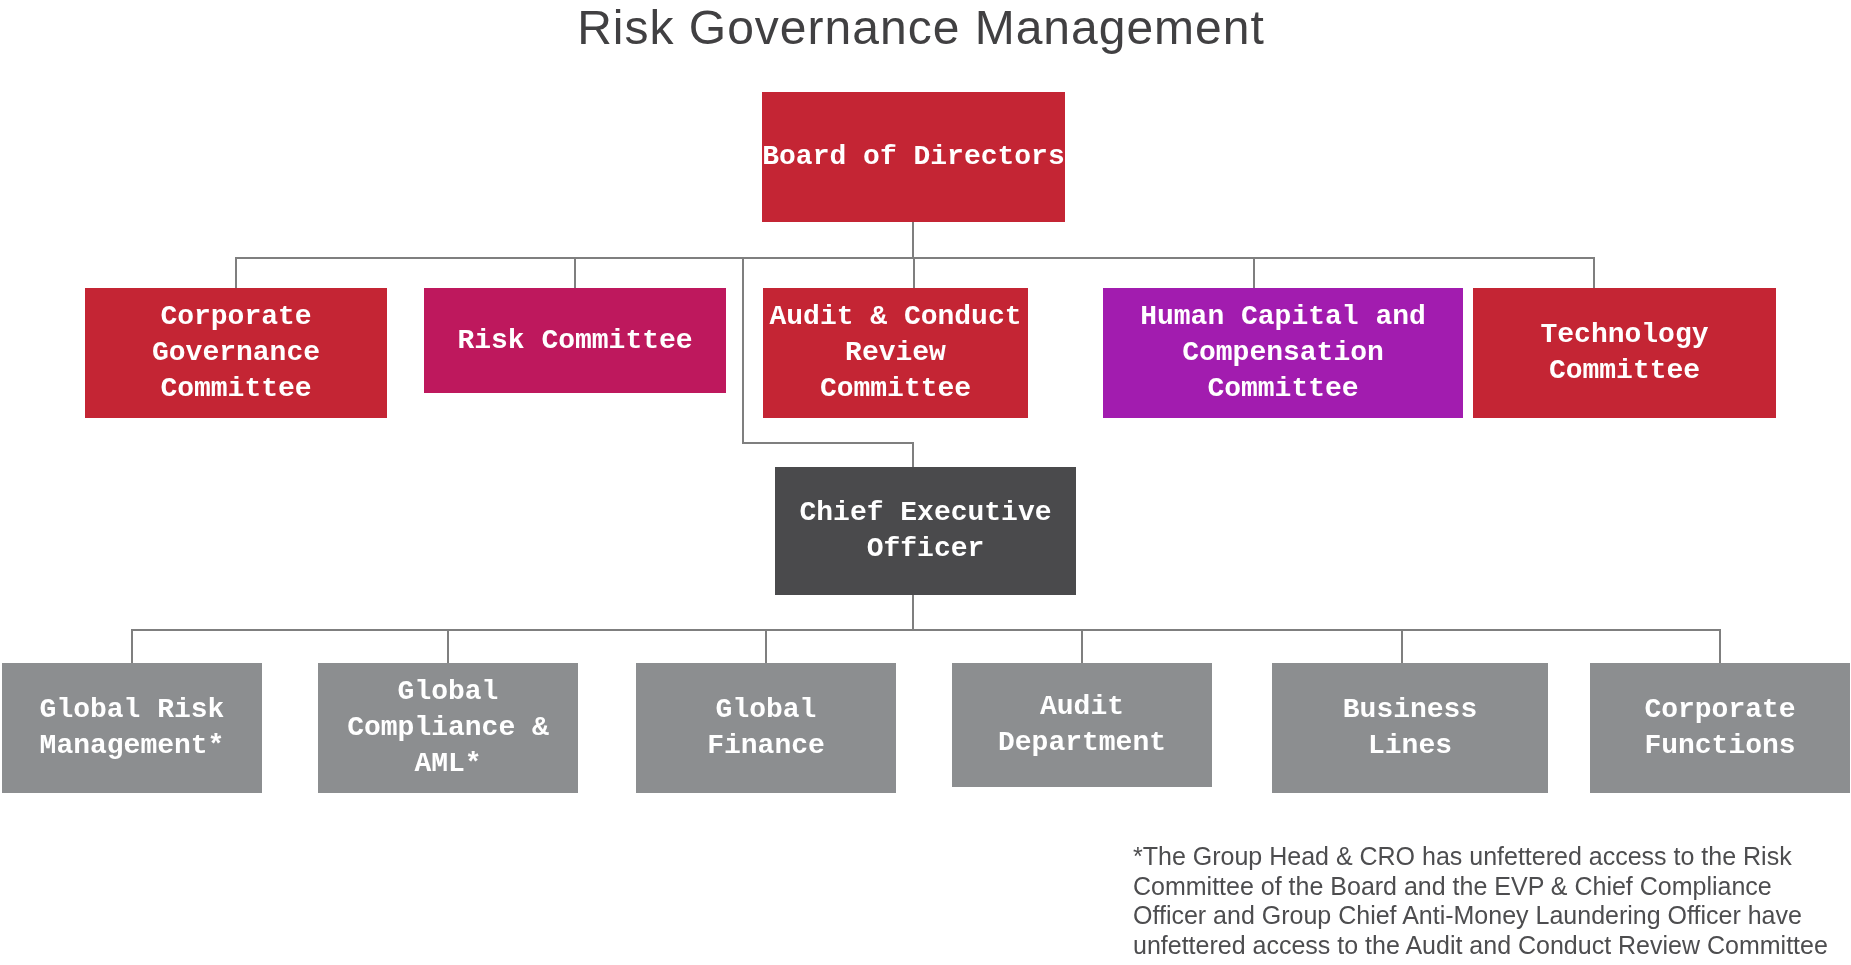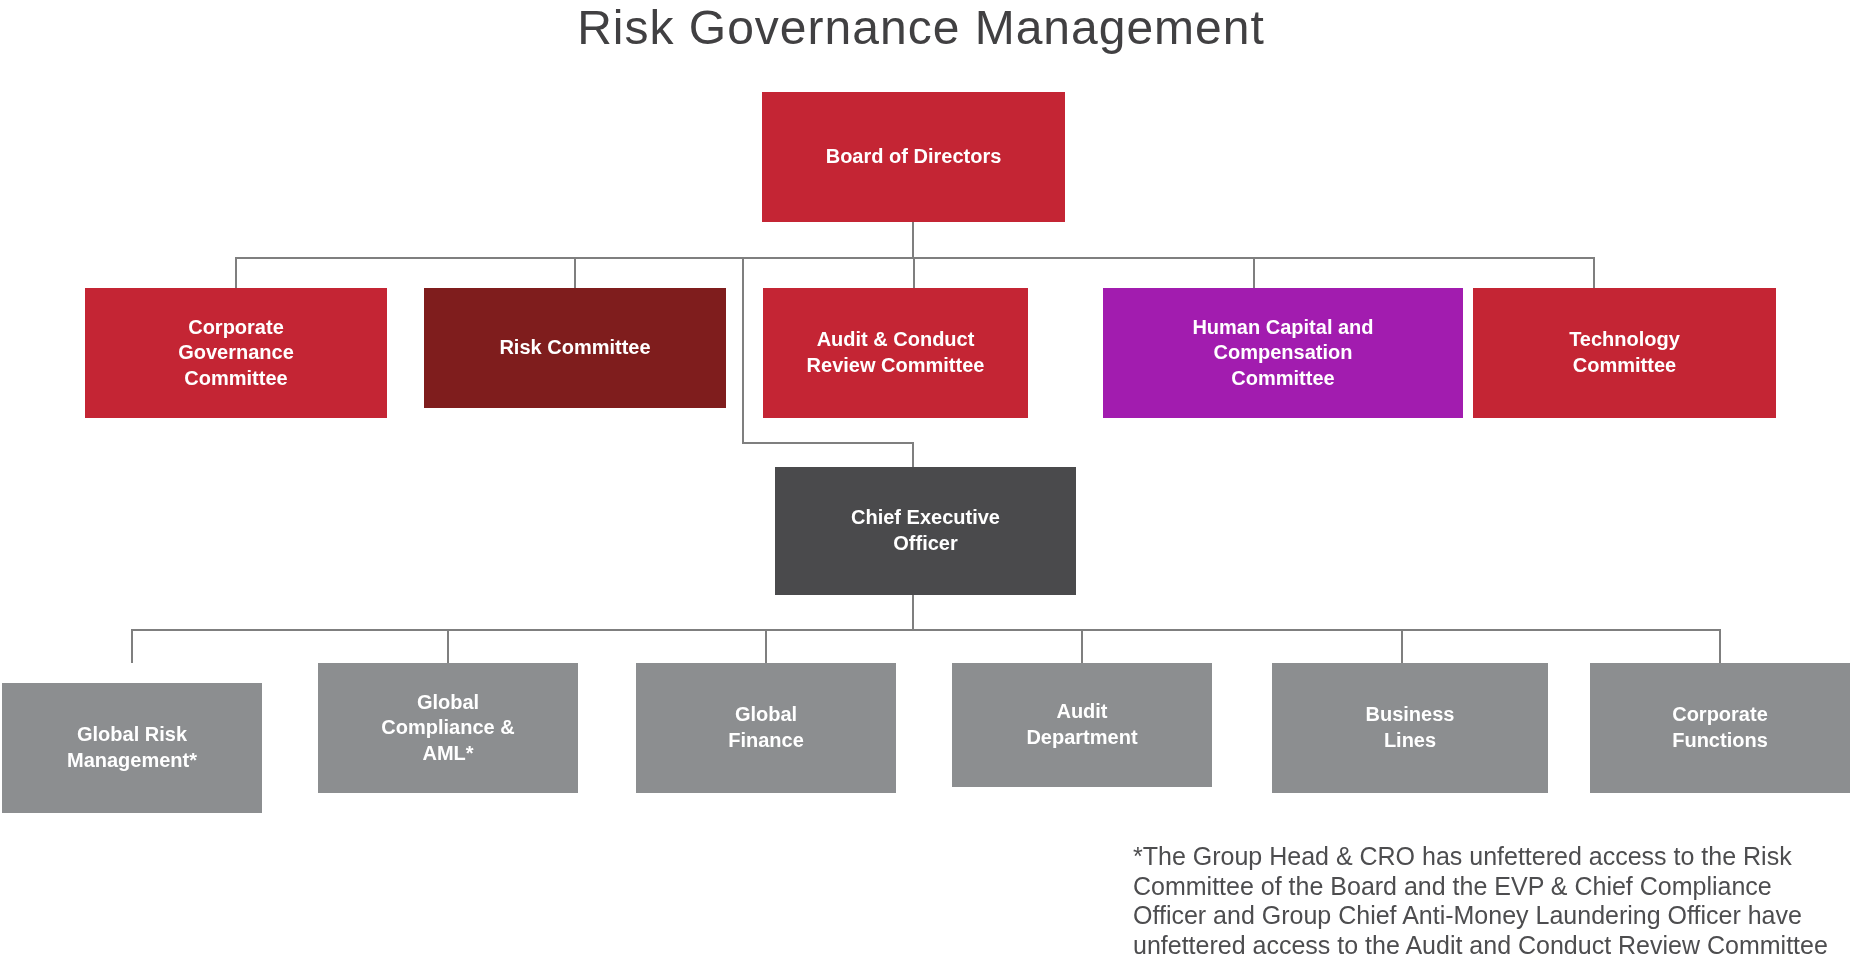--- a/index.html
+++ b/index.html
@@ -20,23 +20,24 @@
     letter-spacing:1px;
     color:#414042;
     white-space:nowrap;
   }
   .node{
     position:absolute;
     display:flex;align-items:center;justify-content:center;
     text-align:center;
     color:#ffffff;
     font-weight:700;
-    font-size:20px;
+    font-size:28px;
     line-height:1.28;
     white-space:pre-line;
+    font-family:Liberation Mono, monospace;
   }
   .footnote{
     position:absolute;
     left:1133px;top:842px;
     width:720px;
     font-size:25px;
     font-weight:300;
     line-height:1.18;
     color:#4d4d4f;
     white-space:pre-line;
@@ -68,21 +69,21 @@
 
   <div class="node" style="left: 762px; top: 92px; width: 303px; height: 130px; background: rgb(196, 37, 52);">
     <span>Board of Directors</span>
   </div>
 
   <div class="node" style="left: 85px; top: 288px; width: 302px; height: 130px; background: rgb(196, 37, 52);">
     <span>Corporate
 Governance
 Committee</span>
   </div>
-  <div class="node" style="left: 424px; top: 288px; width: 302px; height: 120px; background: #7f1d1d; justify-content: center;">
+  <div class="node" style="left: 424px; top: 288px; width: 302px; height: 105px; background: #be185d; justify-content: center;">
     <span>Risk Committee</span>
   </div>
   <div class="node" style="left: 763px; top: 288px; width: 265px; height: 130px; background: rgb(196, 37, 52);">
     <span>Audit &amp; Conduct
 Review Committee</span>
   </div>
   <div class="node" style="left: 1103px; top: 288px; width: 360px; height: 130px; background: #a21caf;">
     <span>Human Capital and
 Compensation
 Committee</span>
@@ -90,21 +91,21 @@
   <div class="node" style="left: 1443px; top: 288px; width: 303px; height: 130px; background: rgb(196, 37, 52); margin-left: 30px;">
     <span>Technology
 Committee</span>
   </div>
 
   <div class="node" style="left: 762px; top: 467px; width: 301px; height: 128px; background: rgb(74, 74, 76); margin-left: 13px;">
     <span>Chief Executive
 Officer</span>
   </div>
 
-  <div class="node" style="left: 2px; top: 663px; width: 260px; height: 130px; background: rgb(140, 142, 144); margin-top: 20px;">
+  <div class="node" style="left: 2px; top: 663px; width: 260px; height: 130px; background: rgb(140, 142, 144);">
     <span>Global Risk
 Management*</span>
   </div>
   <div class="node" style="left: 318px; top: 663px; width: 260px; height: 130px; background: rgb(140, 142, 144);">
     <span>Global
 Compliance &amp;
 AML*</span>
   </div>
   <div class="node" style="left: 636px; top: 663px; width: 260px; height: 130px; background: rgb(140, 142, 144);">
     <span>Global

